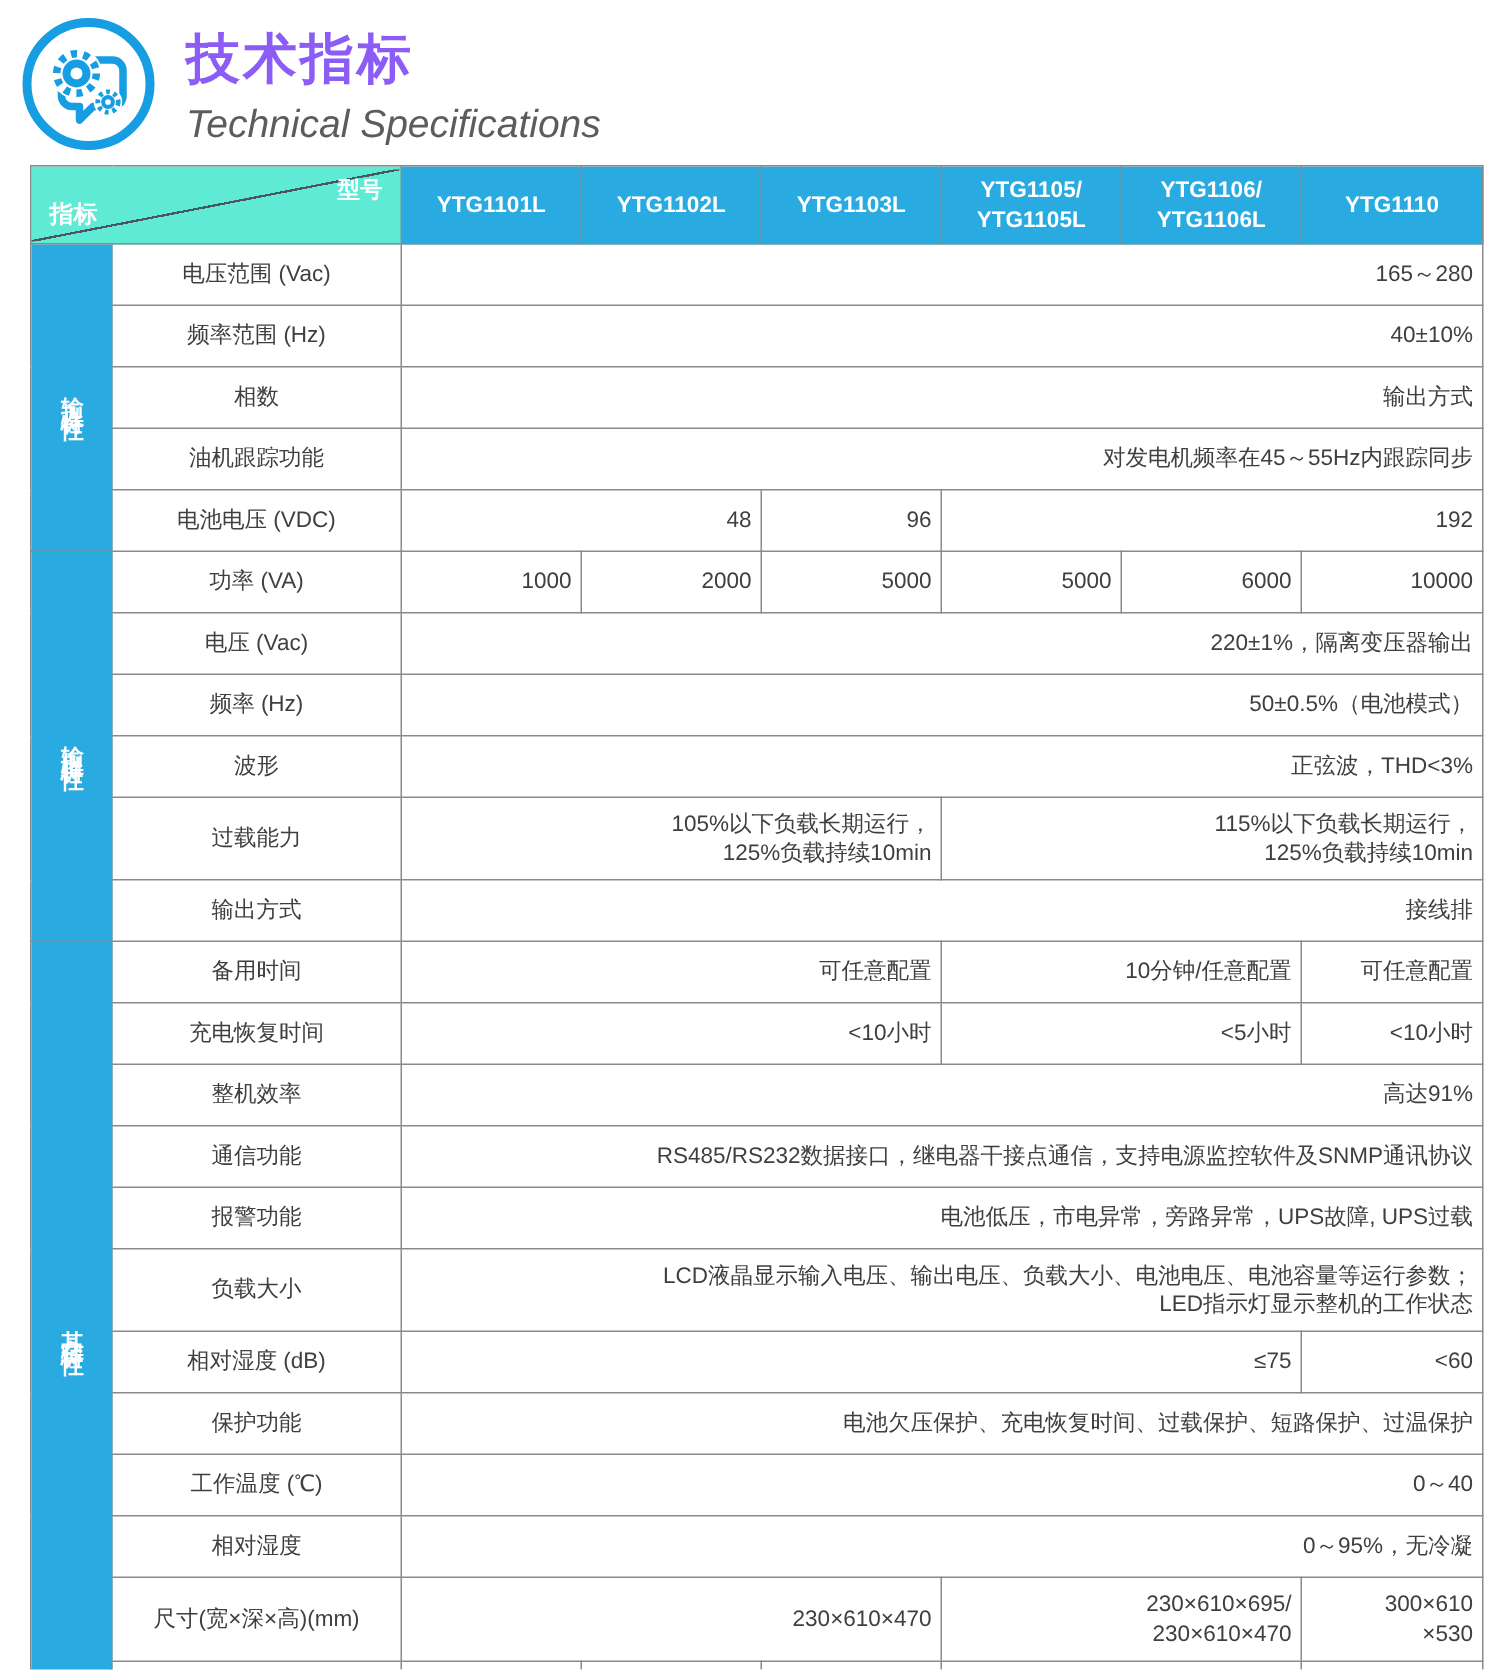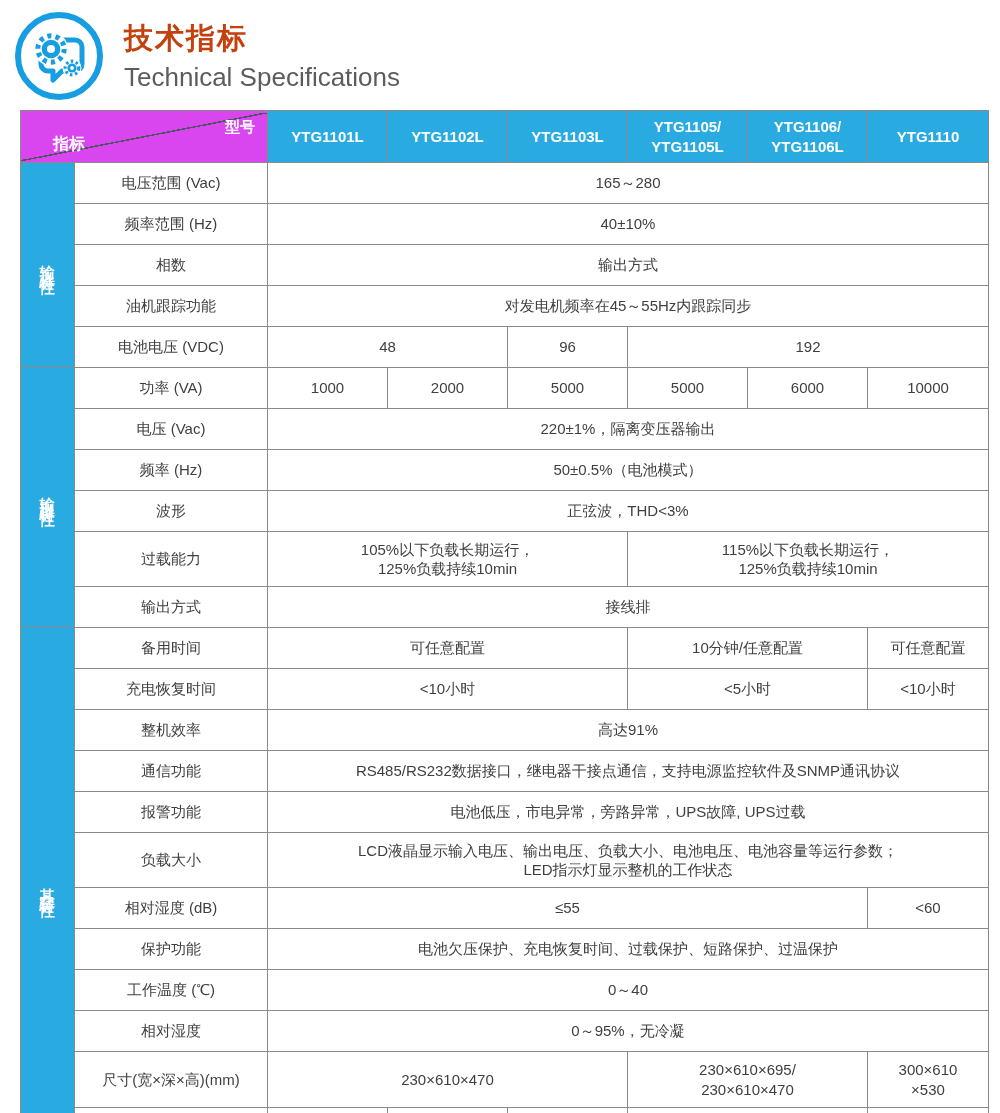--- a/index.html
+++ b/index.html
@@ -5,61 +5,61 @@
   html,body { margin:0; padding:0; background:#ffffff; }
   body {
     width:1000px; height:1113px;
     font-family:"Liberation Sans", sans-serif;
     color:#3f3f3f;
     overflow:hidden;
   }
   
   .hdr { display:flex; align-items:center; gap:20px; padding:11px 0 9px 14px; }
   .hdr .titles { display:flex; flex-direction:column; }
-  .hdr .t1 { font-size:29px; color:#c2410c; font-weight:600; letter-spacing:2px; }
-  .hdr .t2 { font-size:26px; color:#5c5c5c; font-weight:400; margin-top:3px; }
+  .hdr .t1 { font-size:36px; color:#8b5cf6; font-weight:600; letter-spacing:2px; }
+  .hdr .t2 { font-size:26px; color:#5c5c5c; font-weight:400; margin-top:3px;font-style:italic; }
   
   table.spec {
     border-collapse:collapse; table-layout:fixed;
     margin-left:20px; width:968px;
   }
   .spec td { border:1px solid #8a8a8a; font-size:15px; line-height:1.3; }
   
   .spec td.model {
     background:#29abe2; color:#ffffff; font-weight:700;
     text-align:center; vertical-align:middle;
     height:47px; white-space:pre-line; font-size:15px;
   }
-  .spec td.corner { background:#d946ef; padding:0; }
+  .spec td.corner { background:#5eead4; padding:0; }
   .corner-inner {
     position:relative; width:100%; height:48px;
     background-image:linear-gradient(to bottom right,
       rgba(0,0,0,0) calc(50% - 1px), #4a5560 calc(50% - 1px),
       #4a5560 calc(50% + 0.5px), rgba(0,0,0,0) calc(50% + 0.5px));
   }
   .corner-inner .tr-lab {
     position:absolute; top:4px; right:12px;
     color:#fff; font-weight:700; font-size:15px;
   }
   .corner-inner .bl-lab {
     position:absolute; bottom:6px; left:12px;
-    color:#fff; font-weight:700; font-size:16px;margin-left:20px;
+    color:#fff; font-weight:700; font-size:16px;
   }
   
   .spec tbody td { height:36px; text-align:center; vertical-align:middle; padding:2px 6px; }
   .spec tr.tall51 td { height:50px; }
   .spec tr.tall52 td { height:51px; }
   .spec td.strip { background:#29abe2; padding:0; }
   .vtext {
     writing-mode:vertical-rl; text-orientation:upright;
     color:#ffffff; font-weight:700; font-size:15px;
     letter-spacing:5px; margin:0 auto; display:inline-block;
   }
   .spec td.lbl { color:#3f3f3f;margin-left:20px; }
-  .spec td.val { white-space:pre-line; }
+  .spec td.val { white-space:pre-line;text-align:right; }
 </style>
 </head>
 <body>
 
 <div class="hdr">
   <svg width="90" height="90" viewBox="0 0 90 90">
     <circle cx="45" cy="45" r="41" fill="none" stroke="#179de2" stroke-width="6"></circle>
     <path d="M34 29 h27 a7 7 0 0 1 7 7 v17 a7 7 0 0 1 -7 7 h-13 l-9 9 v-9 h-5 a7 7 0 0 1 -7 -7 v-17 a7 7 0 0 1 7 -7 z" fill="none" stroke="#179de2" stroke-width="5" stroke-linejoin="round"></path>
     <circle cx="37" cy="38" r="17" fill="#ffffff"></circle>
     <circle cx="37" cy="38" r="13.2" fill="none" stroke="#179de2" stroke-width="5" stroke-dasharray="4.1 4.2"></circle>
@@ -189,21 +189,21 @@
     <td class="lbl">报警功能</td>
     <td class="val" colspan="6">电池低压，市电异常，旁路异常，UPS故障, UPS过载</td>
   </tr>
   <tr class="tall51">
     <td class="lbl">负载大小</td>
     <td class="val" colspan="6">LCD液晶显示输入电压、输出电压、负载大小、电池电压、电池容量等运行参数；
 LED指示灯显示整机的工作状态</td>
   </tr>
   <tr>
     <td class="lbl">相对湿度 (dB)</td>
-    <td class="val" colspan="5">≤55</td>
+    <td class="val" colspan="5">≤75</td>
     <td class="val" colspan="1">&lt;60</td>
   </tr>
   <tr>
     <td class="lbl">保护功能</td>
     <td class="val" colspan="6">电池欠压保护、充电恢复时间、过载保护、短路保护、过温保护</td>
   </tr>
   <tr>
     <td class="lbl">工作温度 (℃)</td>
     <td class="val" colspan="6">0～40</td>
   </tr>

